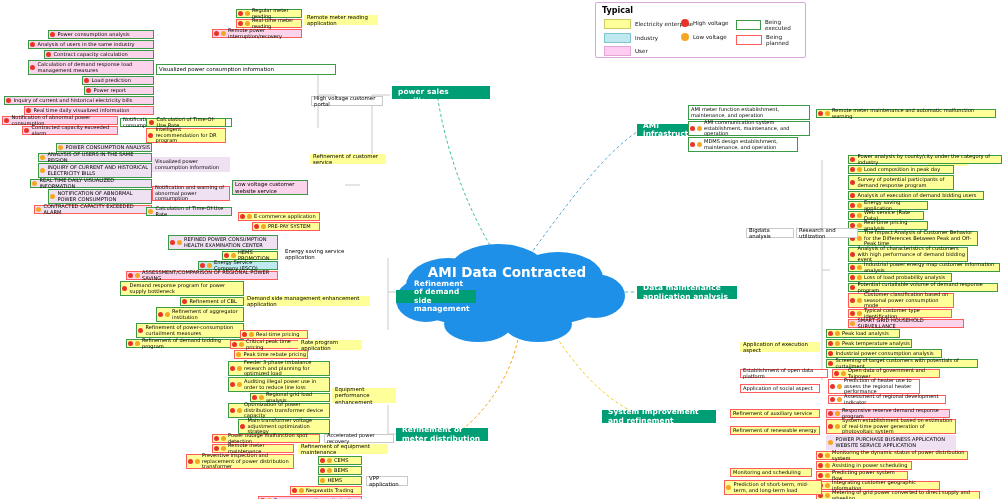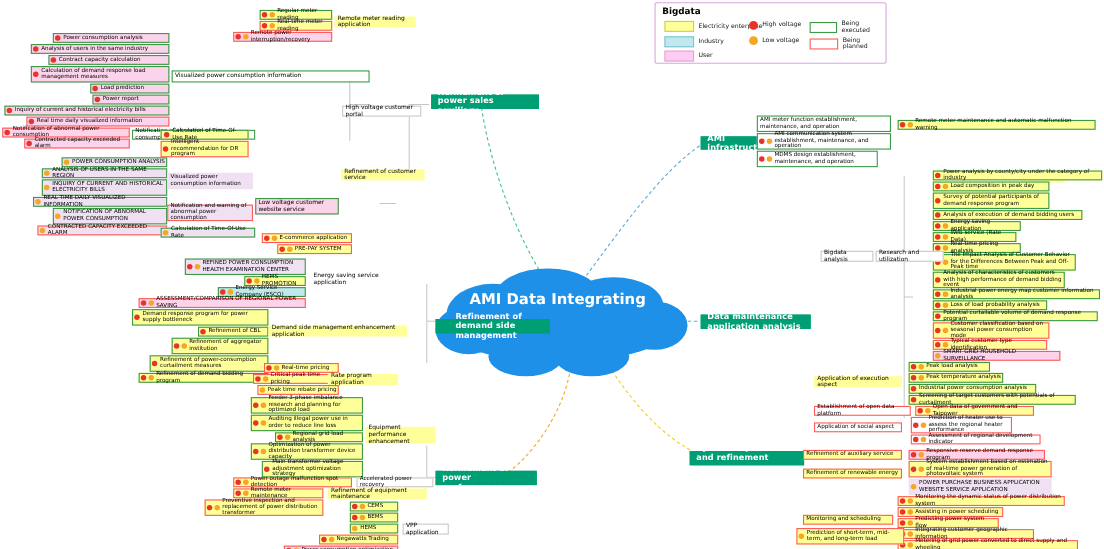--- a/index.html
+++ b/index.html
@@ -78,24 +78,24 @@
       <ellipse cx="120" cy="58" rx="105" ry="33"></ellipse>
       <ellipse cx="60" cy="48" rx="42" ry="28"></ellipse>
       <ellipse cx="110" cy="32" rx="48" ry="26"></ellipse>
       <ellipse cx="170" cy="40" rx="45" ry="26"></ellipse>
       <ellipse cx="207" cy="58" rx="30" ry="22"></ellipse>
       <ellipse cx="38" cy="62" rx="30" ry="22"></ellipse>
       <ellipse cx="90" cy="86" rx="34" ry="18"></ellipse>
       <ellipse cx="150" cy="86" rx="34" ry="18"></ellipse>
     </g>
   </svg>
-  <div class="center-label">AMI Data Integrating</div>
+  <div class="center-label">AMI Data Contracted</div>
 
   <div class="legend">
-    <div class="ttl">Bigdata</div>
+    <div class="ttl">Typical</div>
     <div class="row" style="left:8px;top:16px;">
       <span class="sw" style="background:#ffff99;border-color:#cccc66;"></span>
       <span>Electricity enterprise</span>
     </div>
     <div class="row" style="left:8px;top:30px;">
       <span class="sw" style="background:#bfe9ef;border-color:#7fc4cf;"></span>
       <span>Industry</span>
     </div>
     <div class="row" style="left:8px;top:43px;">
       <span class="sw" style="background:#ffccf2;border-color:#e3a6d5;"></span>
@@ -118,30 +118,30 @@
       <span>Being planned</span>
     </div>
   </div>
 
   <div class="node main-branch" style="left:392px;top:86px;width:98px;height:13px;">
       <span class="tx">Refinement of power sales auxiliary</span>
     </div>
   <div class="node main-branch" style="left:637px;top:124px;width:56px;height:12px;">
       <span class="tx">AMI infrastructure</span>
     </div>
-  <div class="node main-branch" style="left:396px;top:290px;width:104px;height:13px;padding-left:17px;">
+  <div class="node main-branch" style="left:396px;top:290px;width:80px;height:13px;padding-left:17px;">
       <span class="tx">Refinement of demand side management</span>
     </div>
   <div class="node main-branch" style="left:637px;top:286px;width:100px;height:13px;">
       <span class="tx">Data maintenance application analysis</span>
     </div>
   <div class="node main-branch" style="left:396px;top:428px;width:92px;height:13px;">
-      <span class="tx">Refinement of power performance</span>
-    </div>
-  <div class="node main-branch" style="left:627px;top:410px;width:104px;height:13px;align-items:flex-end;">
+      <span class="tx">Refinement of meter distribution</span>
+    </div>
+  <div class="node main-branch" style="left:602px;top:410px;width:114px;height:13px;">
       <span class="tx">System improvement and refinement</span>
     </div>
 
   <div class="node p-yellow b-green" style="left:236px;top:9px;width:66px;height:9px;padding:0 1px;font-size:5.1px;">
     <span class="icons">
         <i class="ico red"></i>
         <i class="ico org"></i>
       </span>
       <span class="tx">Regular meter reading</span>
     </div>

